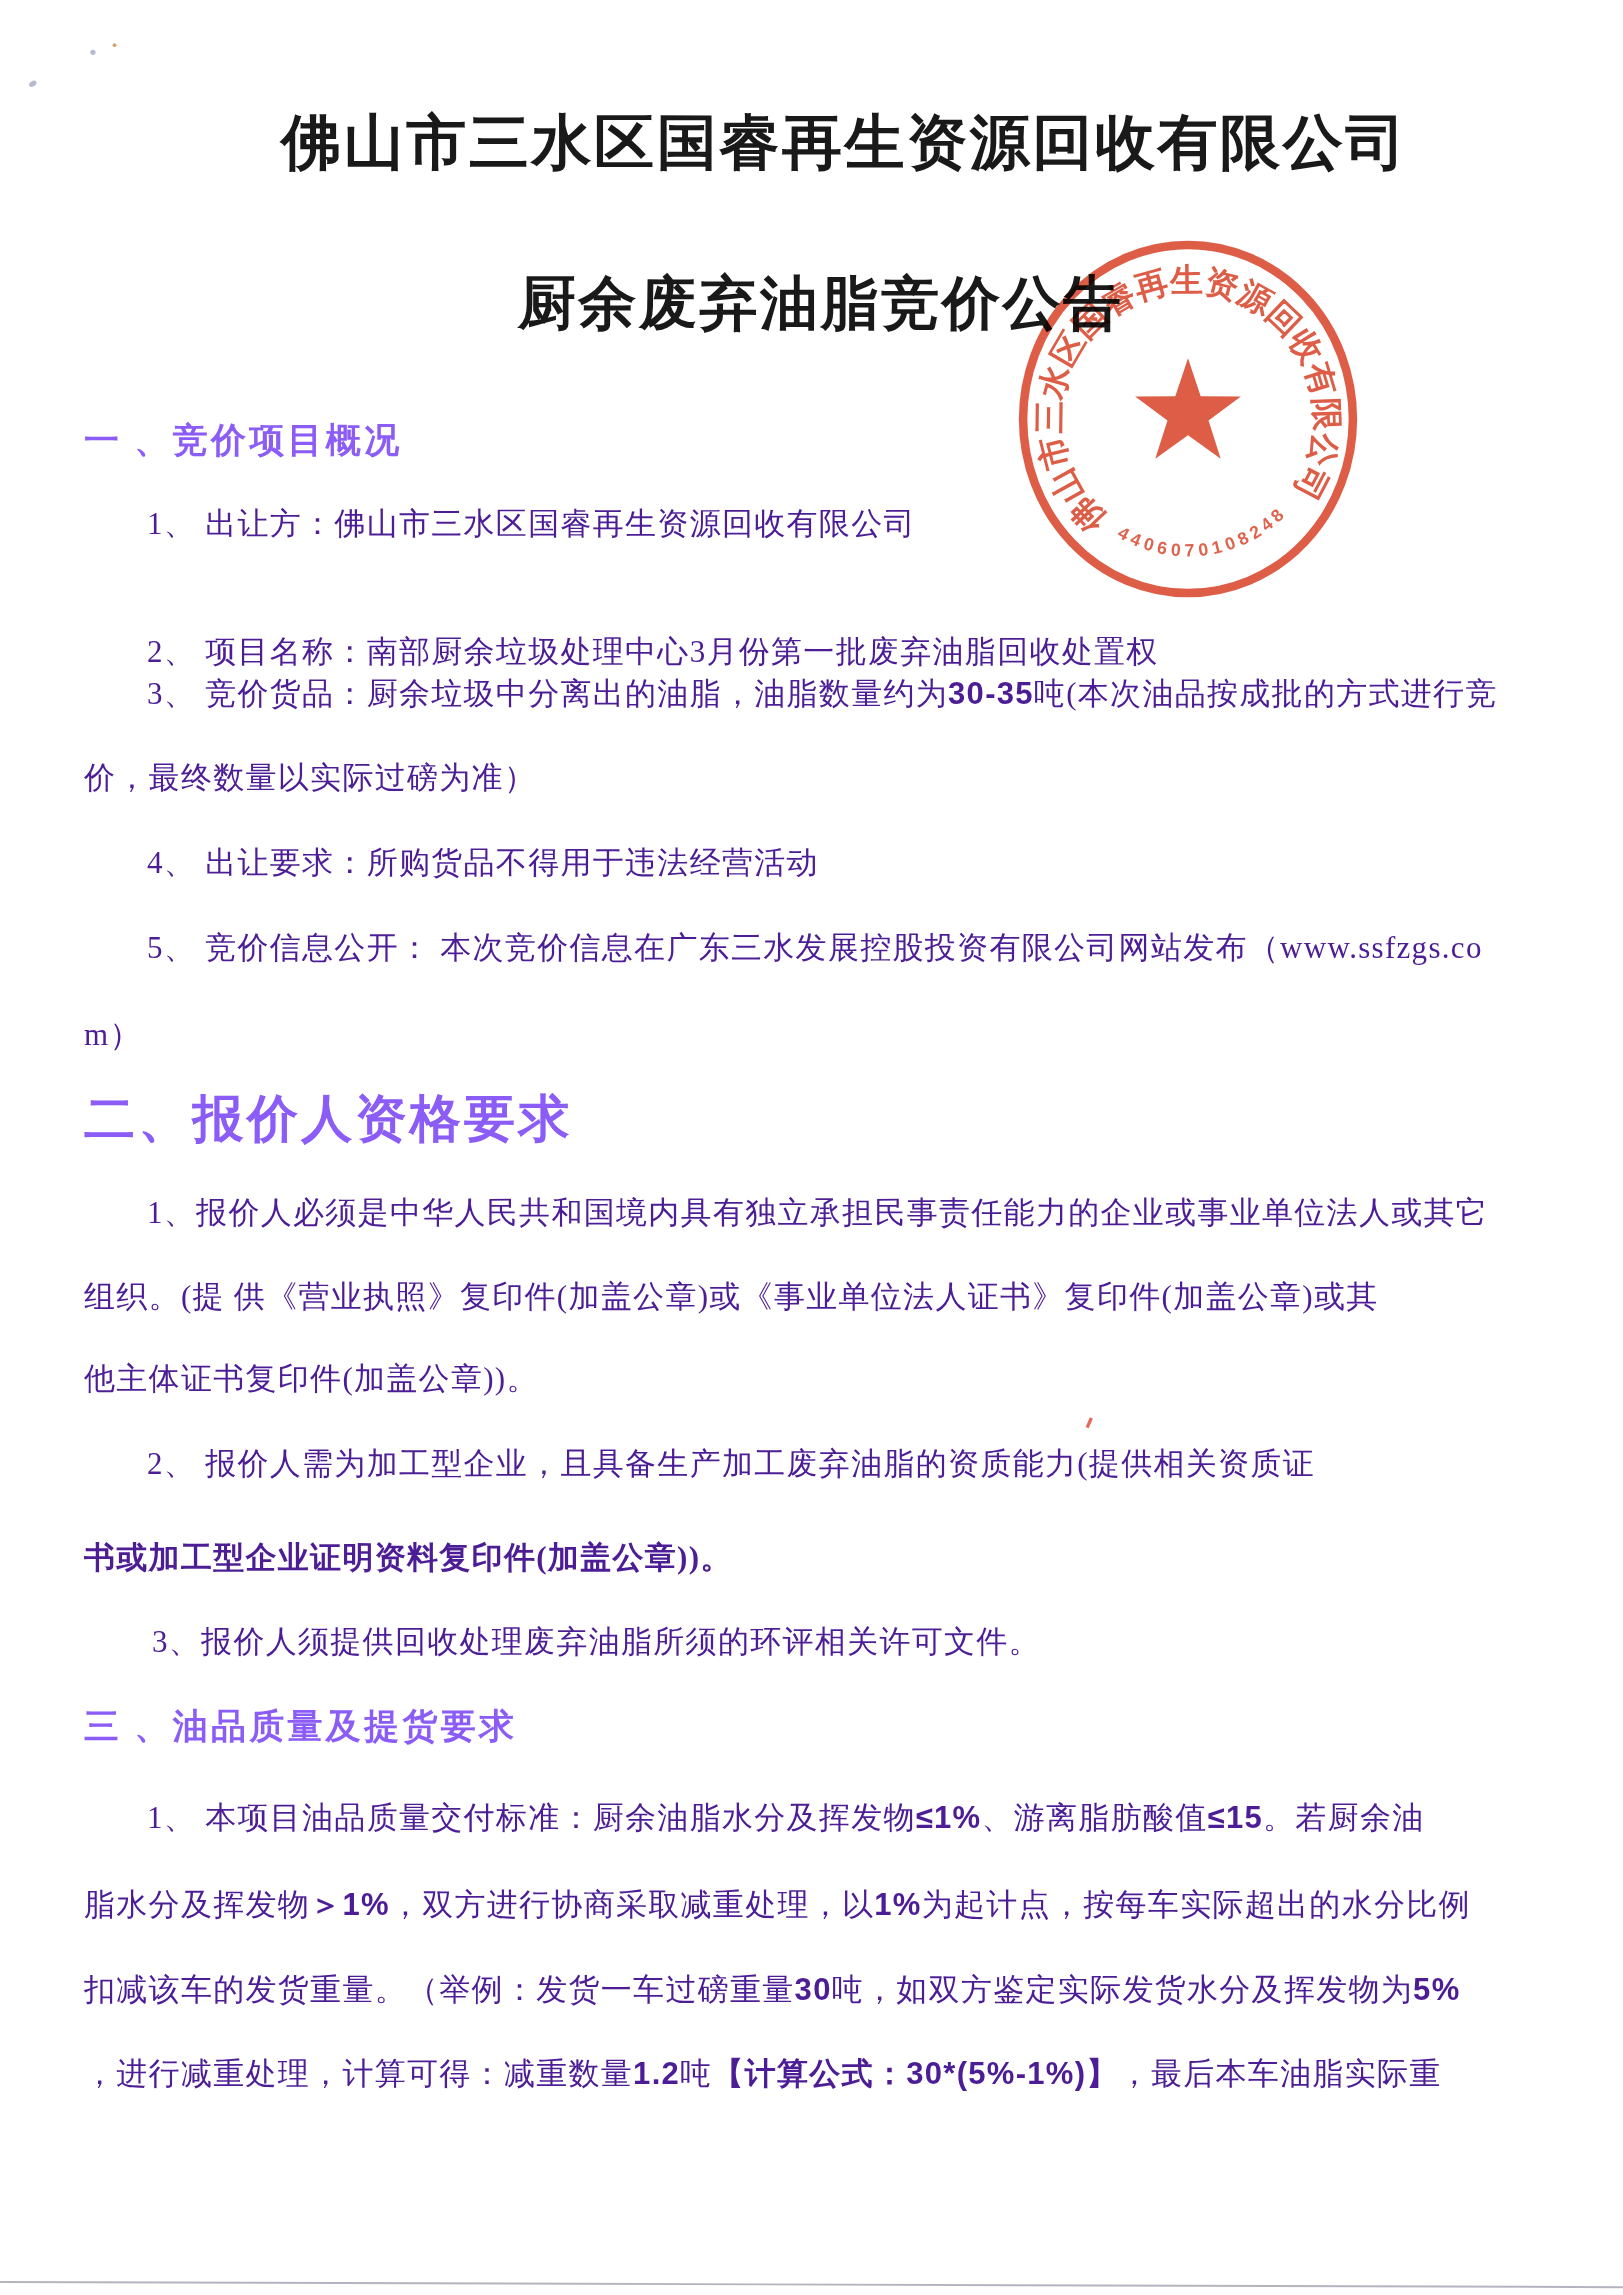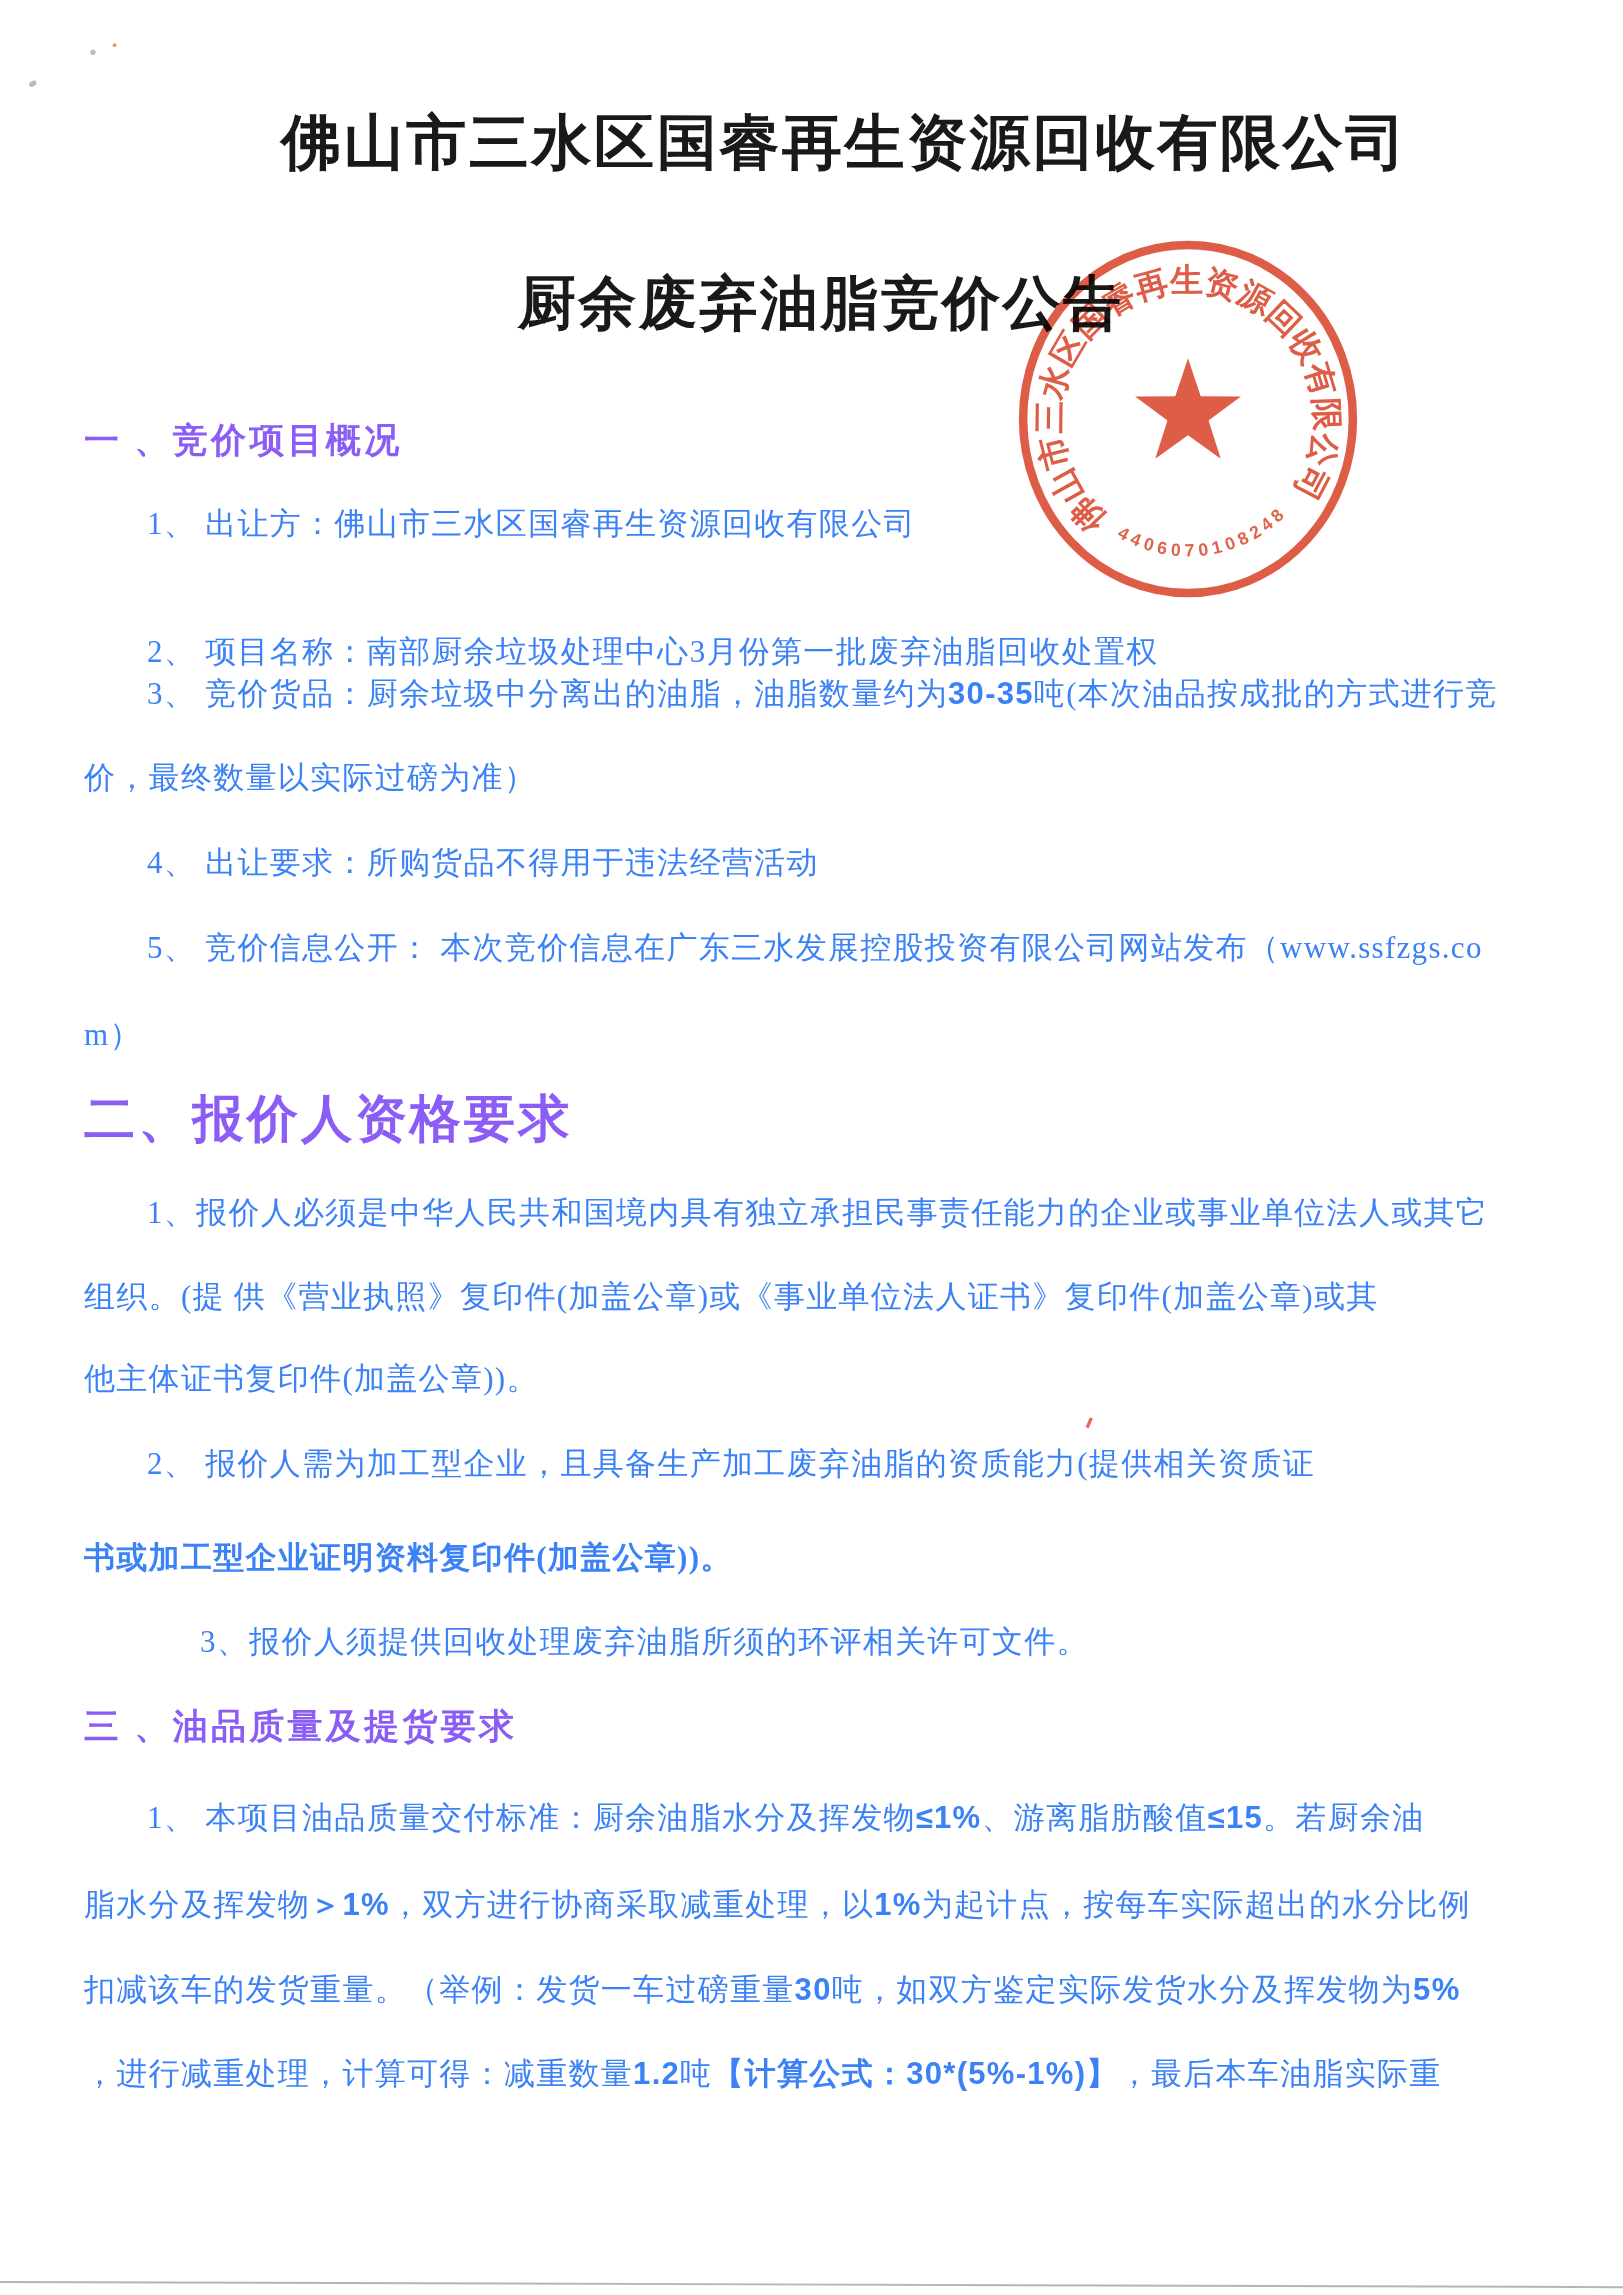--- a/index.html
+++ b/index.html
@@ -16,21 +16,21 @@
     position:absolute; left:0; width:1623px; text-align:center;
     font-family:"Liberation Sans","DejaVu Sans",sans-serif;
     font-weight:700; color:#191919;
     white-space:nowrap;
   }
   .title-1 { top:103px; font-size:60px; letter-spacing:2.6px; padding-left:33px; }
   .title-2 { top:265px; font-size:58px; letter-spacing:2.6px; padding-left:9.2px; }
   .line {
     position:absolute; white-space:nowrap;
     font-size:31px; letter-spacing:1.3px; line-height:1.2;
-    color:#3b82f6;
+    color:#4c1d95;
   }
   .heading { font-weight:700; font-size:35px; letter-spacing:3.3px; color:#8b5cf6; }
   .heading-lg { font-size:51px; }
   b.num {
     font-family:"Liberation Sans","DejaVu Sans",sans-serif;
     font-weight:700; font-style:normal;
   }
   .seal {
     position:absolute; left:1000px; top:224px;
     width:376px; height:390px;
@@ -56,21 +56,21 @@
   <div class="line" style="top:844px; left:147px;">4、 出让要求：所购货品不得用于违法经营活动</div>
   <div class="line" style="top:929px; left:147px;">5、 竞价信息公开： 本次竞价信息在广东三水发展控股投资有限公司网站发布（www.ssfzgs.co</div>
   <div class="line" style="top:1016px; left:84px;">m）</div>
 
   <div class="line heading heading-lg" style="top:1089px; left:84px;">二、报价人资格要求</div>
   <div class="line" style="top:1194px; left:147px;">1、报价人必须是中华人民共和国境内具有独立承担民事责任能力的企业或事业单位法人或其它</div>
   <div class="line" style="top:1360px; left:84px;">他主体证书复印件(加盖公章))。</div>
   <div class="line" style="top:1278px; left:84px;">组织。(提 供《营业执照》复印件(加盖公章)或《事业单位法人证书》复印件(加盖公章)或其</div>
   <div class="line" style="top:1445px; left:147px;">2、 报价人需为加工型企业，且具备生产加工废弃油脂的资质能力(提供相关资质证</div>
   <div class="line" style="top:1539px; left:84px;font-weight:bold;">书或加工型企业证明资料复印件(加盖公章))。</div>
-  <div class="line" style="top:1623px; left:152px;margin-left:48px;">3、报价人须提供回收处理废弃油脂所须的环评相关许可文件。</div>
+  <div class="line" style="top:1623px; left:152px;">3、报价人须提供回收处理废弃油脂所须的环评相关许可文件。</div>
 
   <div class="line heading" style="top:1706px; left:84px;">三 、油品质量及提货要求</div>
   <div class="line" style="top:1799px; left:147px;"><span>1、 本项目油品质量交付标准：厨余油脂水分及挥发物</span><b class="num">≤1%</b><span>、游离脂肪酸值</span><b class="num">≤15</b><span>。若厨余油</span></div>
   <div class="line" style="top:1886px; left:84px;"><span>脂水分及挥发物</span><b class="num">＞1%</b><span>，双方进行协商采取减重处理，以</span><b class="num">1%</b><span>为起计点，按每车实际超出的水分比例</span></div>
   <div class="line" style="top:1971px; left:84px;"><span>扣减该车的发货重量。（举例：发货一车过磅重量</span><b class="num">30</b><span>吨，如双方鉴定实际发货水分及挥发物为</span><b class="num">5%</b></div>
   <div class="line" style="top:2055px; left:84px;"><span>，进行减重处理，计算可得：减重数量</span><b class="num">1.2</b><span>吨</span><b class="num">【计算公式：30*(5%-1%)】</b><span>，最后本车油脂实际重</span></div>
 
   <svg class="seal" viewBox="-287 -298 574 596" xmlns="http://www.w3.org/2000/svg">
     <defs>
       <path id="seal-arc" d="M -137.9,137.9 A 195,195 0 1 1 137.9,137.9" fill="none"></path>

